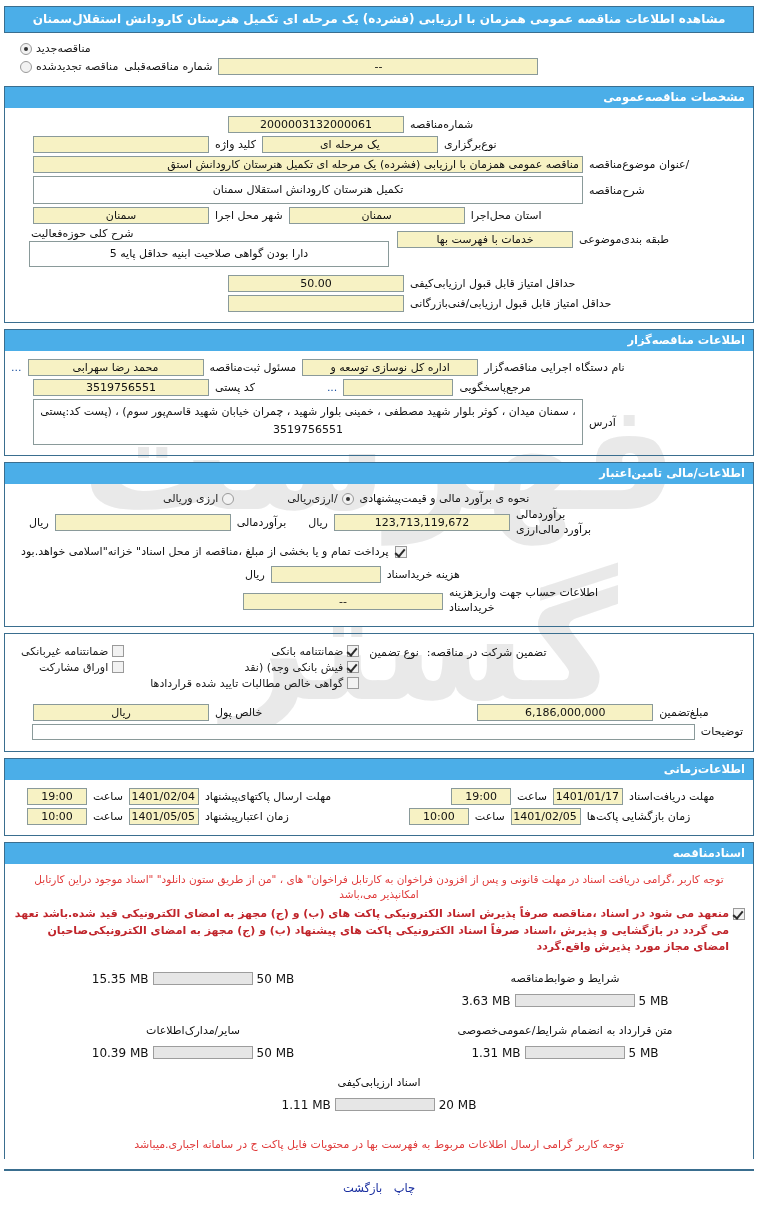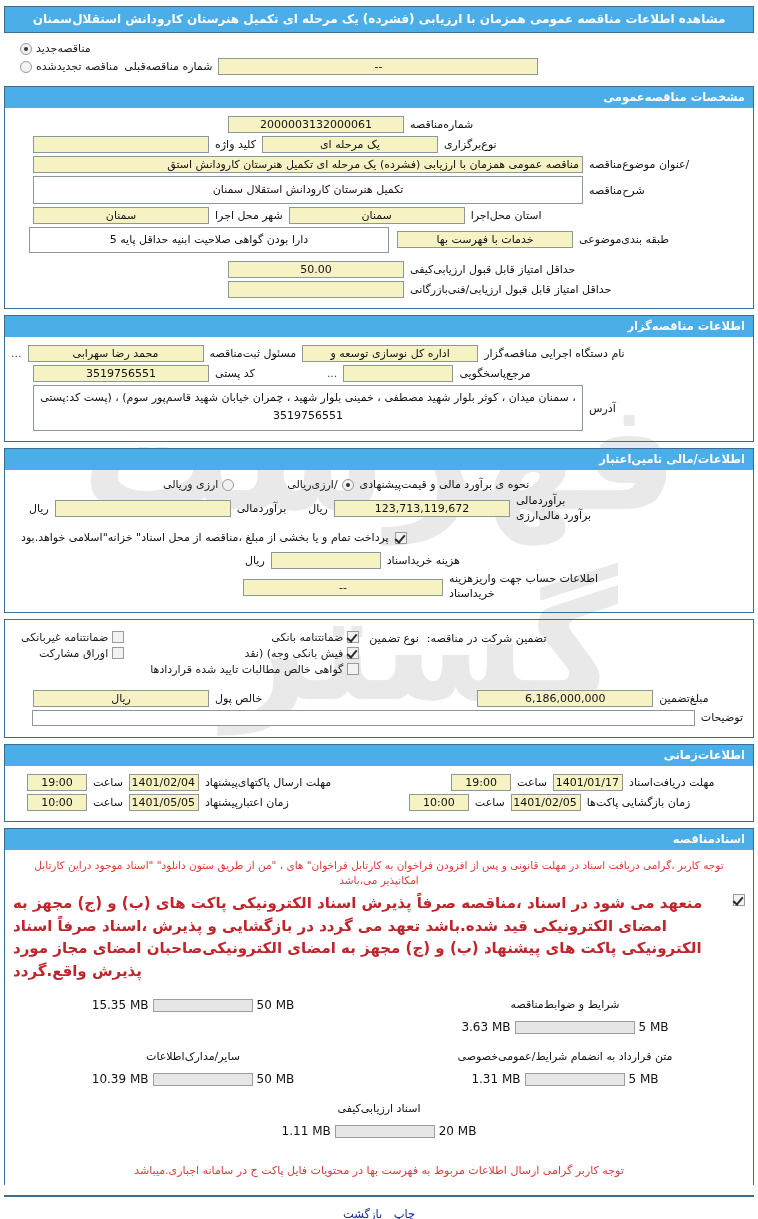--- a/index.html
+++ b/index.html
@@ -148,23 +148,23 @@
   .note-red {
     color: #e03a3a;
     font-size: 10.5px;
     line-height: 1.45;
     text-align: center;
     padding: 4px 10px 0 10px;
   }
   .note-bold {
     color: #c0252b;
     font-weight: bold;
-    font-size: 15px;
+    font-size: 11px;
     line-height: 1.5;
-    text-align: left;
+    text-align: right;
     padding: 3px 6px;
   }
   .note-bottom {
     color: #e03a3a;
     font-size: 11px;
     text-align: center;
     padding: 12px 6px 6px 6px;
   }
 
   
@@ -310,20 +310,21 @@
 
       <div class="split" style="align-items:flex-start;">
         <div style="flex:1"></div>
         <div class="col-r stack" style="padding-top:2px;">
           <div class="row tight">
             <span class="lbl">طبقه بندی‌موضوعی</span>
             <span class="fld w150">خدمات با فهرست بها</span>
           </div>
         </div>
         <div class="col-l" style="padding-right:8px;">
+          <div class="lbl" style="text-align:left; padding-bottom:1px;">شرح کلی حوزه‌فعالیت</div>
           <span class="fld white" style="width:360px; height:26px; line-height:24px;">دارا بودن گواهی صلاحیت   ابنیه حداقل پایه 5</span>
         </div>
         <div style="width:20px"></div>
       </div>
 
       <div class="row" style="margin-top:8px;">
         <div style="flex:1"></div>
         <span class="lbl">حداقل امتیاز قابل قبول ارزیابی‌کیفی</span>
         <span class="fld w150" style="text-align:center;">50.00</span>
         <div style="width:215px"></div>

